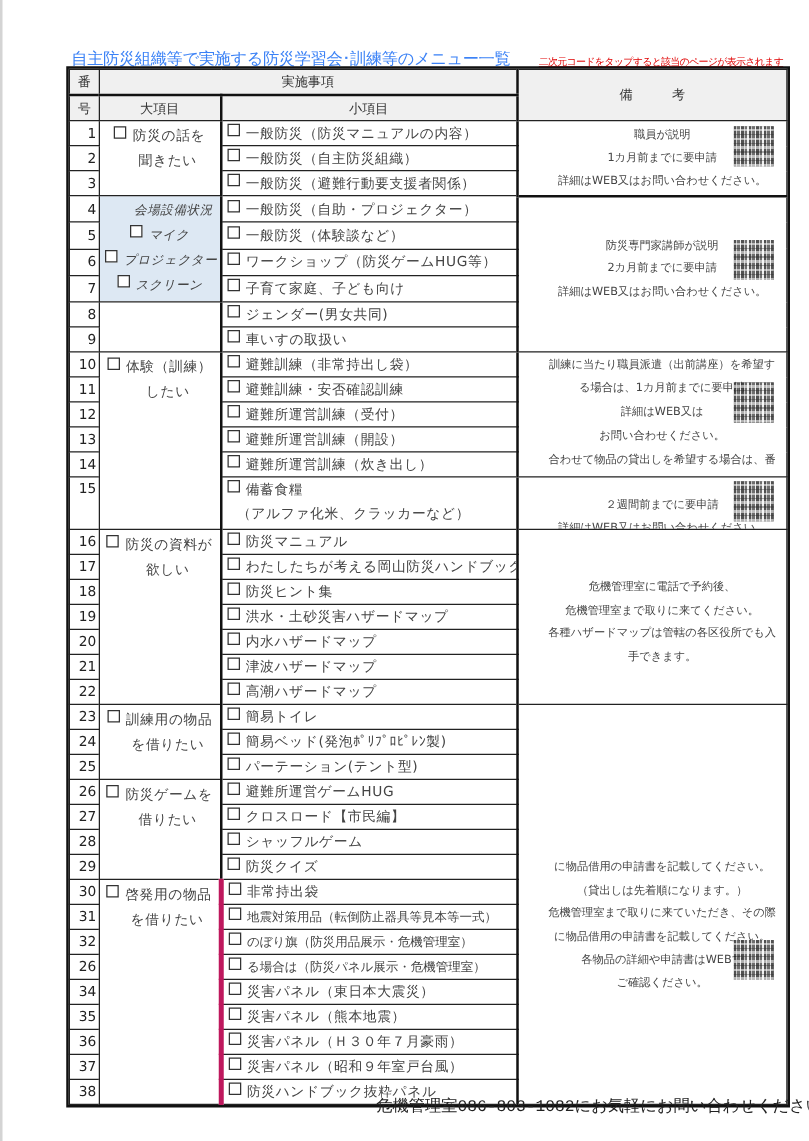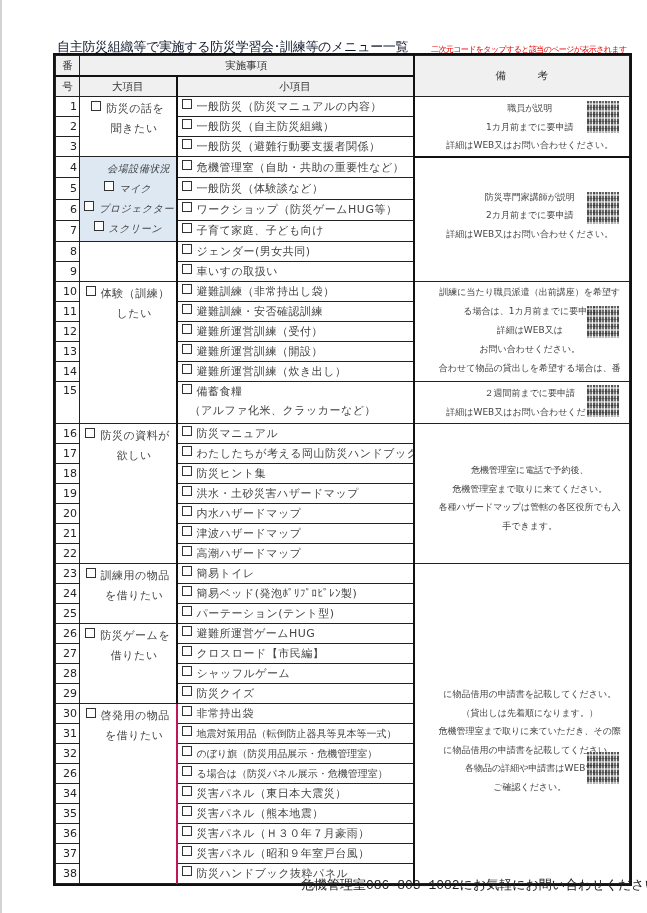--- a/index.html
+++ b/index.html
@@ -1,19 +1,19 @@
 <!DOCTYPE html>
 <html><head>
 <meta charset="utf-8">
 <style>
   html, body { margin:0; padding:0; background:#fff; }
   body { width:647px; height:913px; position:relative; overflow:hidden;
          font-family:"DejaVu Sans","Liberation Sans",sans-serif; color:#333; }
   .leftbar { position:absolute; left:0; top:0; width:2px; height:913px; background:#d4d4d4; }
-  .title { position:absolute; left:57px; top:38px; font-size:13px; color:#0f172a; white-space:nowrap; letter-spacing:-0.3px; }
+  .title { position:absolute; left:57px; top:38px; font-size:13px; color:#3b82f6; white-space:nowrap; letter-spacing:-0.3px; }
   .note { position:absolute; left:431px; top:44px; font-size:8px; color:#e00000; white-space:nowrap; letter-spacing:-0.6px;text-decoration:underline; }
   .footer { position:absolute; left:301px; top:876px; font-size:13px; color:#222; white-space:nowrap;font-family:Liberation Mono, monospace; }
   table.menu { position:absolute; left:55px; top:55px; border-collapse:collapse; table-layout:fixed; width:574px; }
   table.menu td, table.menu th { border:1px solid #222; padding:0; height:19px; font-size:11px; font-weight:normal; overflow:hidden; white-space:nowrap; vertical-align:middle; }
   table.menu th { background:#f0f0f0; color:#333; text-align:center; font-size:10.5px; }
   .c-no { width:24px; }
   .c-major { width:97px; }
   .c-minor { width:237px; }
   .c-note { width:216px; }
   td.no { text-align:right; padding-right:2px !important; font-size:11.5px; color:#222; }
@@ -90,21 +90,21 @@
   <tr>
     <td class="no">4</td>
     <td class="major equip" rowspan="4" style="border-right:2px solid #111;border-top:none">
       <div class="major-inner">
         <div class="indent" style="padding-left:22px">会場設備状況</div>
         <div><span class="cb"></span><span>マイク</span></div>
         <div><span class="cb"></span><span>プロジェクター</span></div>
         <div><span class="cb"></span><span>スクリーン</span></div>
       </div>
     </td>
-    <td class="minor"><span class="cb"></span><span>危機管理室（自助・共助の重要性など）</span></td>
+    <td class="minor"><span class="cb"></span><span>一般防災（自助・プロジェクター）</span></td>
     <td class="noteCell" rowspan="6" style="border-left:2px solid #111;border-top:2px solid #111">
       <div class="note-lines" style="top:30px">
         <div>防災専門家講師が説明</div>
             <div>2カ月前までに要申請</div>
             <div>詳細はWEB又はお問い合わせください。</div>
       </div>
       <div class="qr" style="right:10px;top:34px"></div>
     </td>
   </tr>
   <tr>
@@ -160,21 +160,21 @@
         <td class="minor"><span class="cb"></span><span>避難所運営訓練（開設）</span></td>
       </tr>
   <tr>
         <td class="no">14</td>
         <td class="minor"><span class="cb"></span><span>避難所運営訓練（炊き出し）</span></td>
       </tr>
   <tr style="height:40px">
     <td class="no" style="vertical-align:top;height:39px;padding-top:2px">15</td>
     <td class="minor" style="line-height:19px;vertical-align:top"><span class="cb"></span><span>備蓄食糧</span><br><span style="padding-left:8px">（アルファ化米、クラッカーなど）</span></td>
     <td class="noteCell" style="border-left:2px solid #111">
-      <div class="note-lines" style="top:2px">
+      <div class="note-lines" style="top:13px">
         <div>２週間前までに要申請</div>
             <div>詳細はWEB又はお問い合わせください。</div>
       </div>
       <div class="qr" style="right:10px;top:3px"></div>
     </td>
   </tr>
 
   <tr class="thick-top">
     <td class="no">16</td>
     <td class="major" rowspan="7" style="border-right:2px solid #111">
@@ -257,21 +257,21 @@
         <td class="no">28</td>
         <td class="minor"><span class="cb"></span><span>シャッフルゲーム</span></td>
       </tr>
   <tr>
         <td class="no">29</td>
         <td class="minor"><span class="cb"></span><span>防災クイズ</span></td>
       </tr>
 
   <tr class="thick-top">
     <td class="no">30</td>
-    <td class="major" rowspan="9" style="border-right:2px solid #be185d">
+    <td class="major" rowspan="9" style="border-right:4px solid #be185d">
       <div class="major-inner"><span class="cb"></span><span>啓発用の物品</span><br><span class="indent">を借りたい</span></div>
     </td>
     <td class="minor"><span class="cb"></span><span>非常持出袋</span></td>
   </tr>
   <tr>
         <td class="no">31</td>
         <td class="minor" style="font-size:10px;letter-spacing:0"><span class="cb"></span><span>地震対策用品（転倒防止器具等見本等一式）</span></td>
       </tr>
   <tr>
         <td class="no">32</td>

